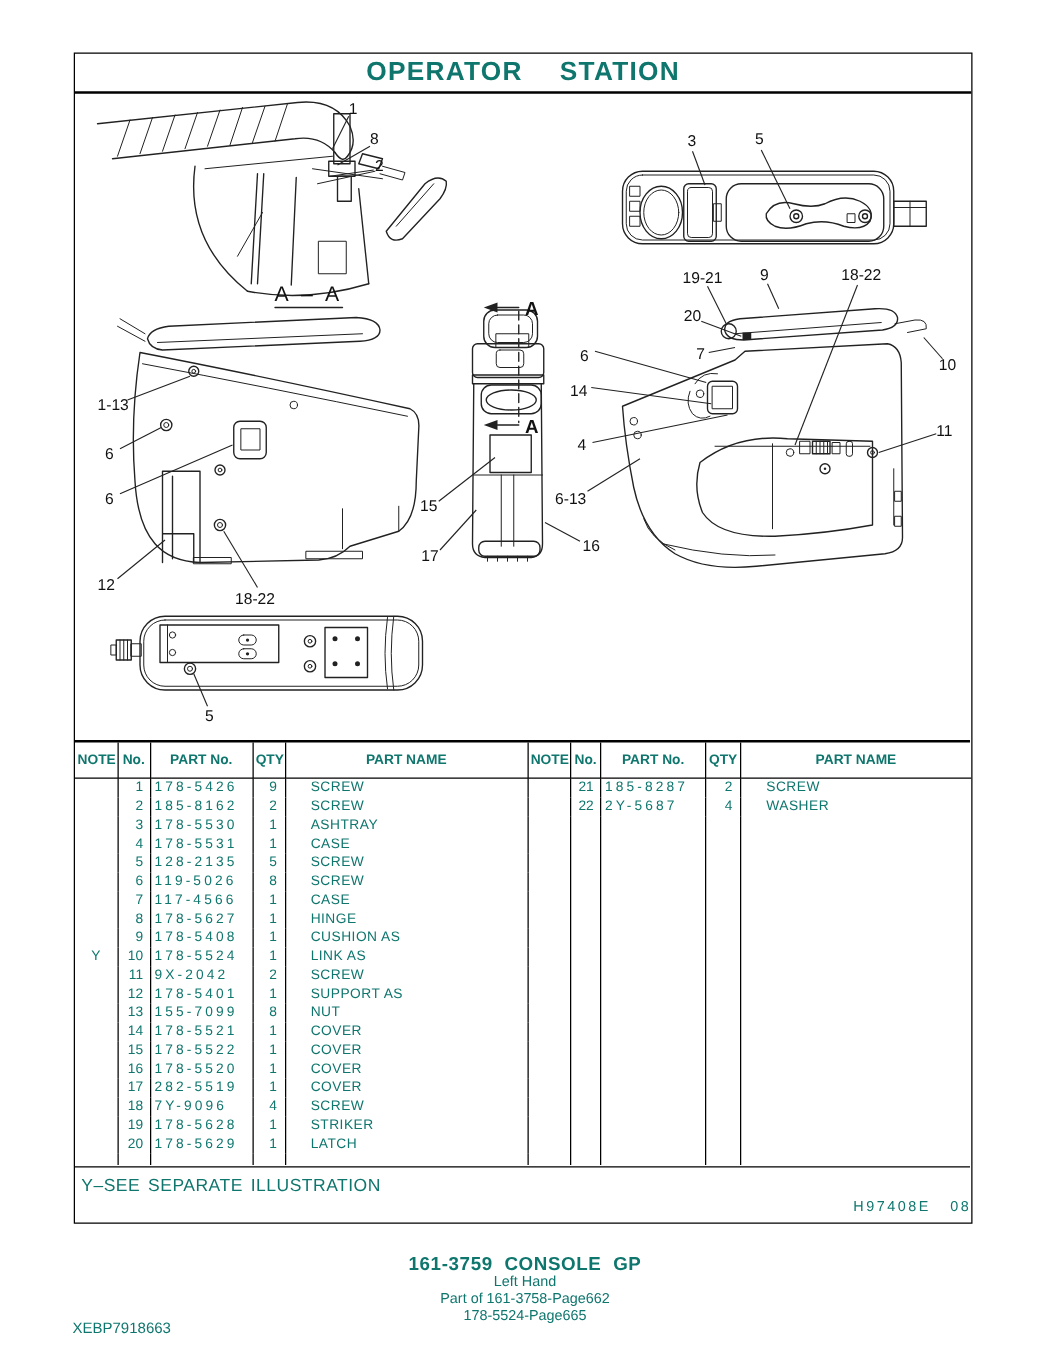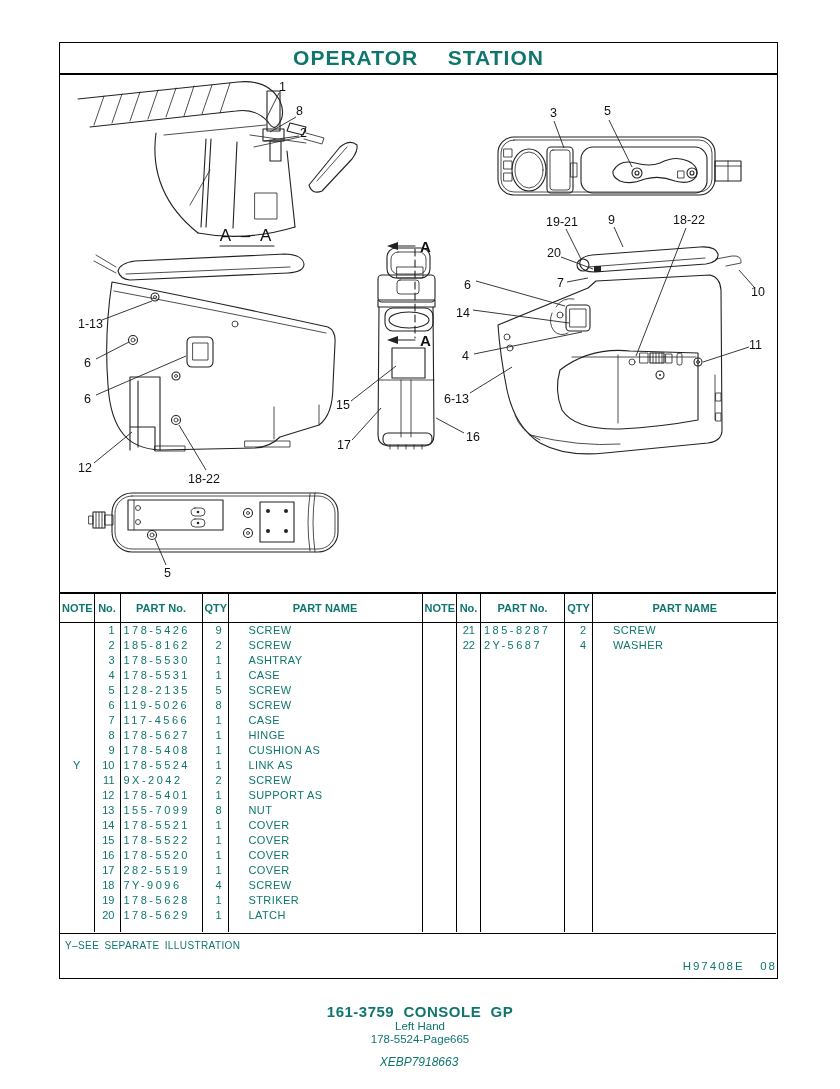--- a/index.html
+++ b/index.html
@@ -24,26 +24,26 @@
   .ptable th{font-weight:bold;font-size:11px;text-align:center;border-bottom:1.5px solid #000;height:28px;padding:0 2px;}
   .ptable th,.ptable td{border-right:1px solid #000;overflow:hidden;white-space:nowrap;}
   .ptable td{height:15px;padding:0 3px;line-height:1;}
   .rt th.c4,.rt td.c4{border-right:none;}
   td.c0{text-align:center;}
   td.c1{text-align:right;padding-right:5px;}
   td.c2{text-align:left;letter-spacing:2.5px;padding-right:6px;}
   td.c3{text-align:right;padding-right:6px;}
   td.c4{text-align:left;padding-left:20px;letter-spacing:0.4px;}
   tr.filler td{height:auto;}
-  .noteline{position:absolute;top:897px;left:5px;font-size:10px;letter-spacing:0.4px;word-spacing:2px;}
+  .noteline{position:absolute;top:897px;left:5px;font-size:14px;letter-spacing:0.4px;word-spacing:2px;}
   .docref{position:absolute;top:917px;right:0;font-size:11.5px;letter-spacing:2px;white-space:pre;}
   .subfooter{position:absolute;top:1003px;left:0;width:840px;text-align:center;line-height:1.15;}
   .subfooter .l1{font-size:15px;font-weight:700;white-space:pre;letter-spacing:0.5px;}
   .subfooter .l2,.subfooter .l3,.subfooter .l4{font-size:11.5px;}
-  .pagefooter{position:absolute;top:1055px;left:58px;right:60px;display:flex;justify-content:center;font-size:12px;font-style:italic;}
+  .pagefooter{position:absolute;top:1055px;left:58px;right:60px;display:flex;justify-content:flex-start;font-size:12px;}
 </style>
 </head>
 <body>
 
 <div class="page">
   <div class="frame">
 
     <div class="titlebar">
       <div class="t">OPERATOR  STATION</div>
     </div>
@@ -461,20 +461,21 @@
       </table>
     </div>
 
     <div class="noteline">Y–SEE SEPARATE ILLUSTRATION</div>
     <div class="docref">H97408E   08</div>
   </div>
 
   <div class="subfooter">
     <div class="l1">161-3759  CONSOLE  GP</div>
     <div class="l2">Left Hand</div>
+    <div class="l3">Part of 161-3758-Page662</div>
     <div class="l4">178-5524-Page665</div>
   </div>
 
   <div class="pagefooter">
     <span>XEBP7918</span>
     <span>663</span>
   </div>
 </div>
 
 </body></html>

